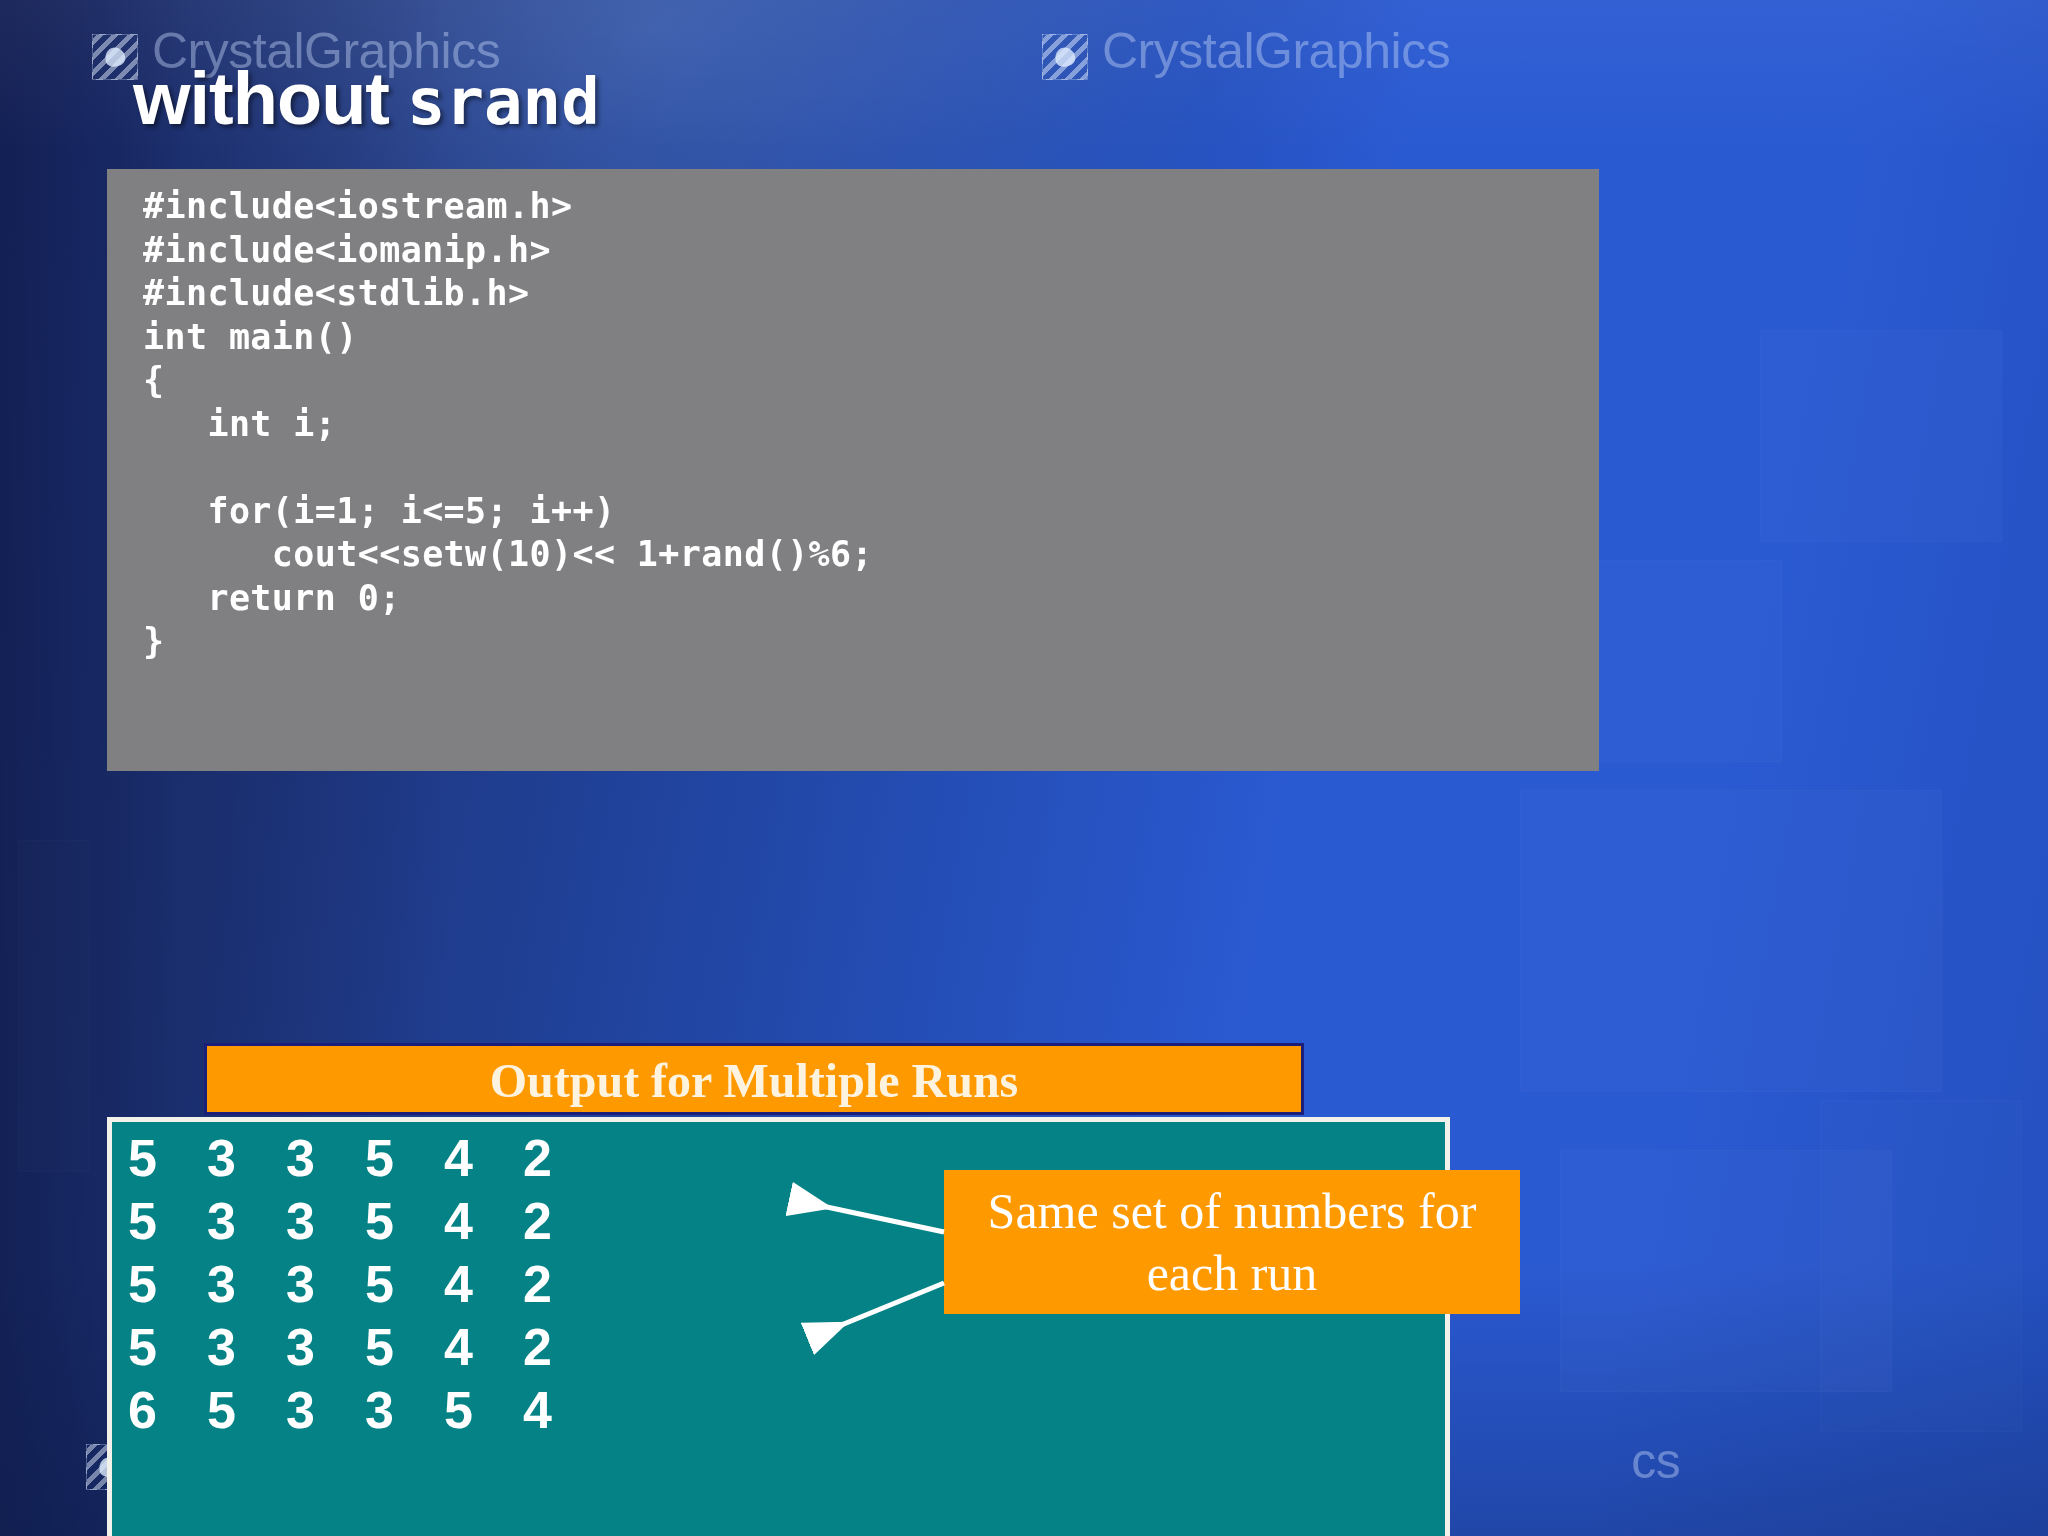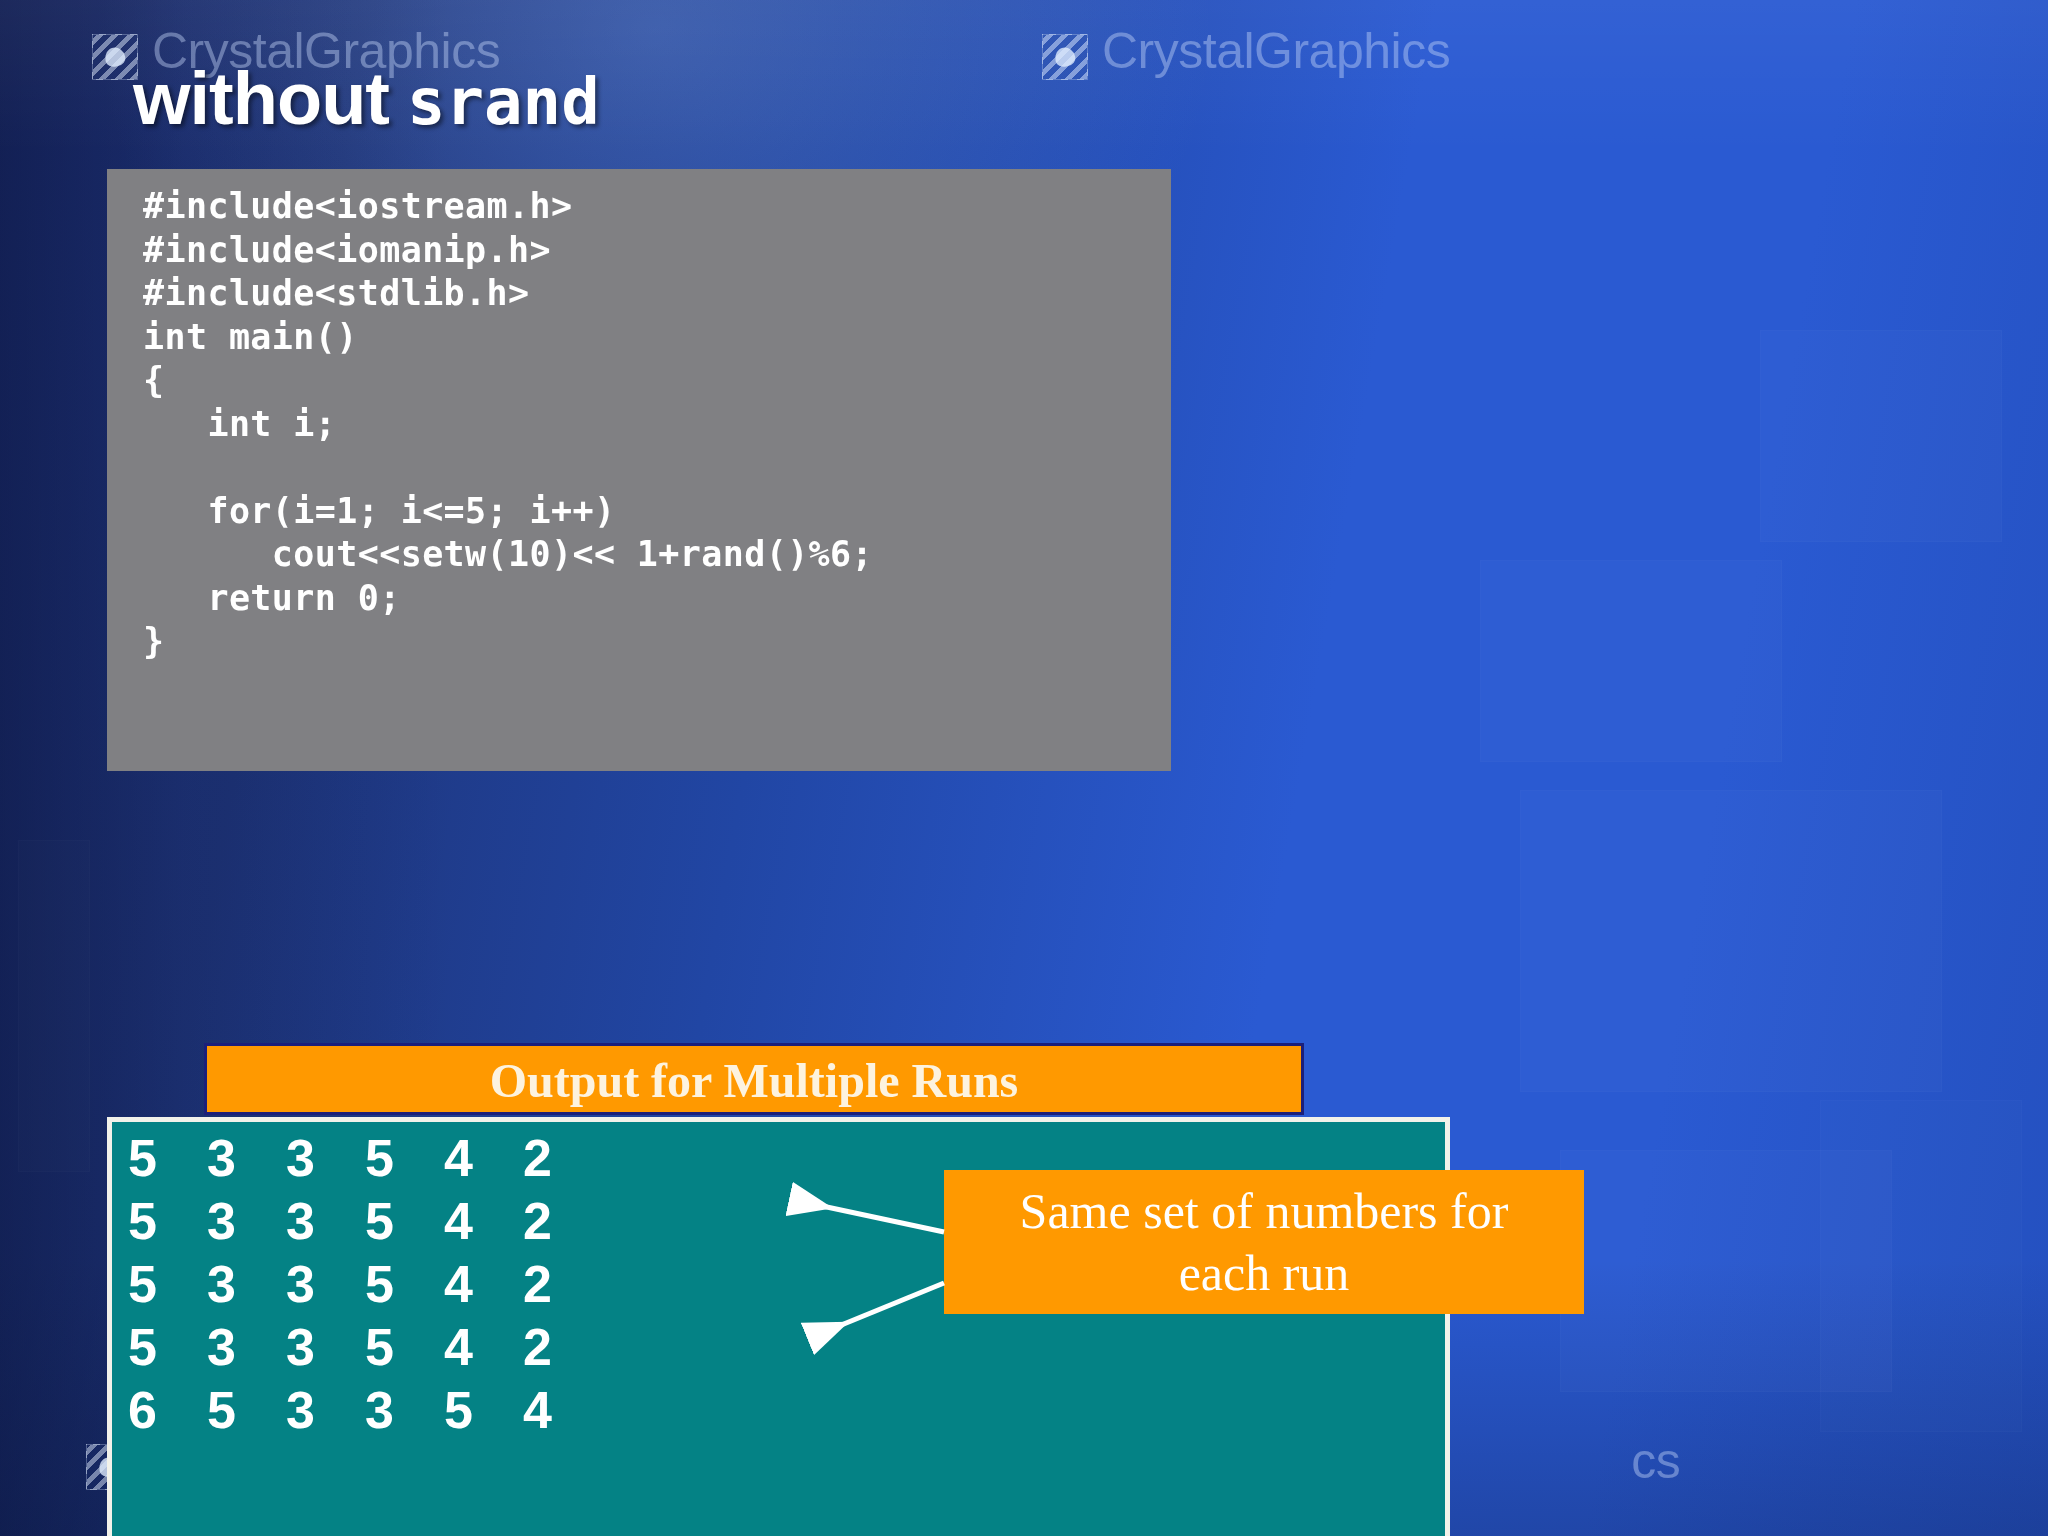--- a/index.html
+++ b/index.html
@@ -105,21 +105,21 @@
     letter-spacing: 0px;
     margin-left: 18px;
     vertical-align: baseline;
   }
 
   
   #code-block {
     position: absolute;
     left: 107px;
     top: 169px;
-    width: 1064px;
+    width: 1492px;
     height: 602px;
     background: #808083;
     box-sizing: border-box;
     padding: 16px 0 0 36px;
   }
   #code-text {
     margin: 0;
     color: #ffffff;
     font-family: "DejaVu Sans Mono", monospace;
     font-size: 35px;
@@ -183,21 +183,21 @@
   #output-grid .cell {
     width: 79px;
     text-align: left;
   }
 
   
   #callout {
     position: absolute;
     left: 944px;
     top: 1170px;
-    width: 640px;
+    width: 576px;
     height: 144px;
     background: #ff9900;
     box-sizing: border-box;
     display: flex;
     flex-direction: column;
     align-items: center;
     justify-content: center;
     padding: 0 14px;
   }
   #callout-text {

